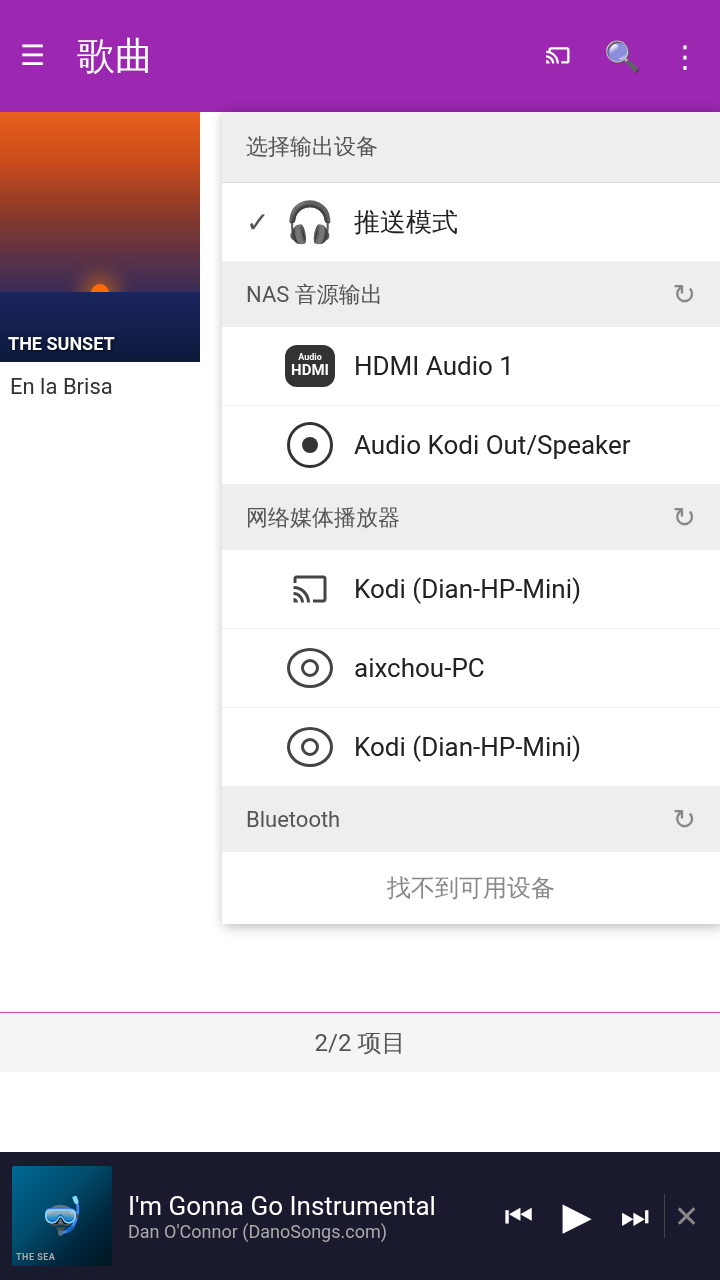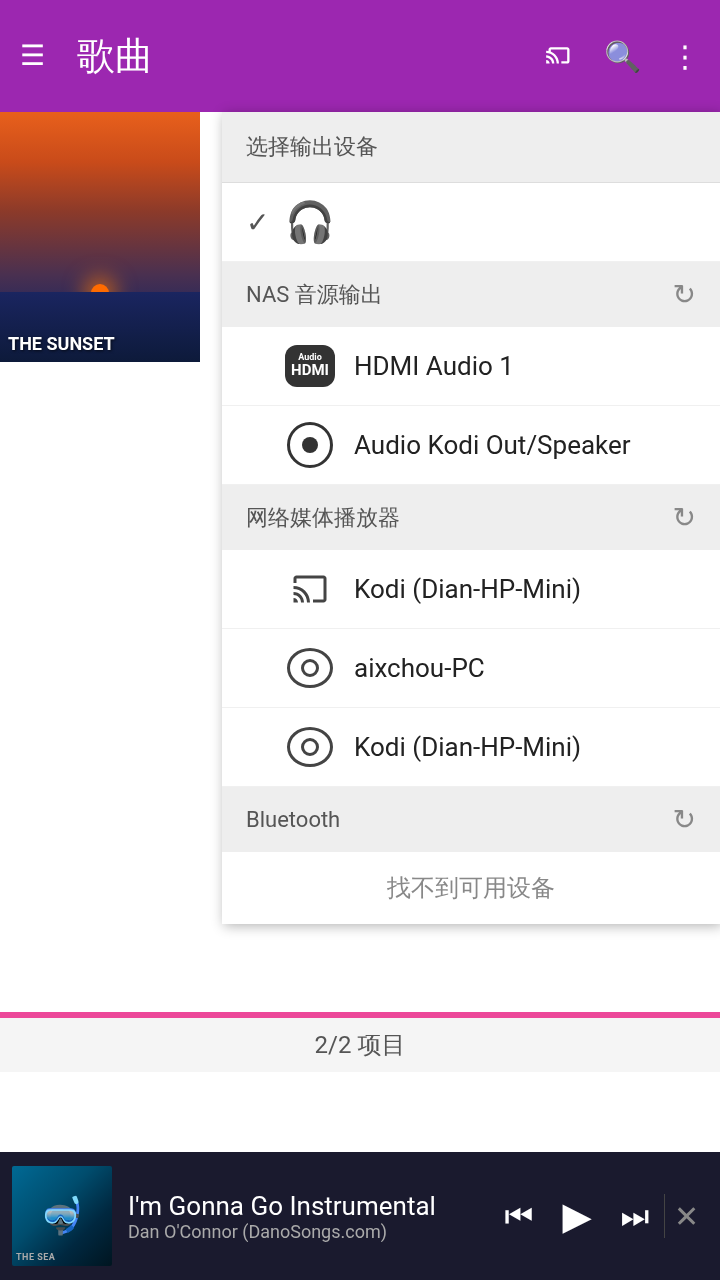--- a/index.html
+++ b/index.html
@@ -254,21 +254,21 @@
     .status-bar-bottom {
       position: absolute;
       bottom: 128px;
       left: 0;
       right: 0;
       background: #f5f5f5;
       height: 60px;
       display: flex;
       align-items: center;
       justify-content: center;
-      border-top: 6px solid #ec4899;
+      border-top: 1px solid #ec4899;
     }
     .status-count {
       font-size: 24px;
       color: #555;
     }
 
     
     .player-bar {
       position: absolute;
       bottom: 0;
@@ -390,31 +390,33 @@
 <div class="main-content" style="height: 1088px; position: relative;">
 
   <div class="song-card">
     <div class="song-card-image">
       <div class="sunset-bg">
         <div class="sunset-sun"></div>
         <div class="sunset-water"></div>
         <div class="sunset-label">THE SUNSET</div>
       </div>
     </div>
+    <div class="song-title">En la Brisa</div>
   </div>
 
   <div class="dropdown-overlay">
 
     <div class="dropdown-header">选择输出设备</div>
 
     <div class="dropdown-item">
       <div class="dropdown-check">✓</div>
       <div class="dropdown-item-icon">
         <span class="headphone-icon">🎧</span>
       </div>
+      <span class="dropdown-item-label">推送模式</span>
     </div>
 
     <div class="section-header">
       <span class="section-header-text">NAS 音源输出</span>
       <span class="refresh-icon">↻</span>
     </div>
 
     <div class="dropdown-item">
       <div class="dropdown-check"></div>
       <div class="dropdown-item-icon">

